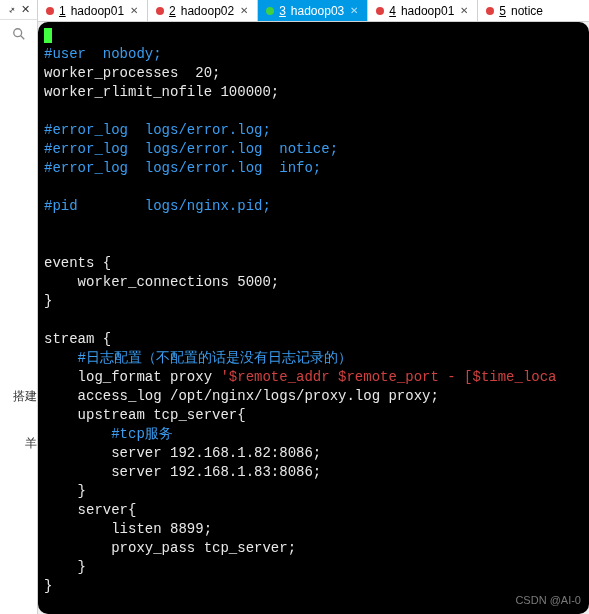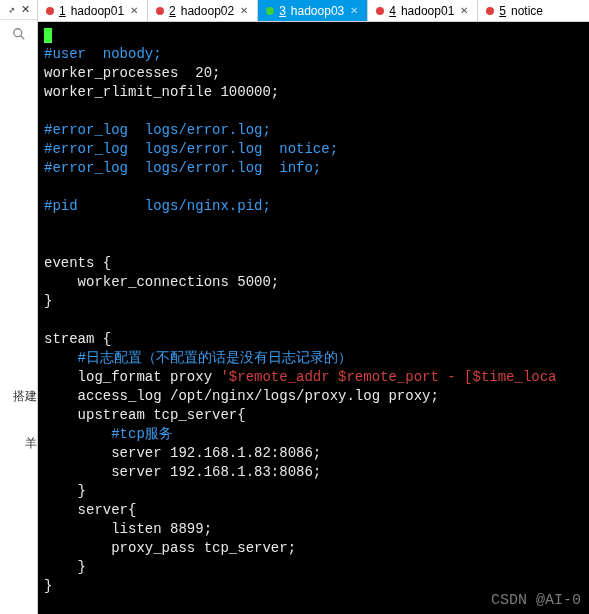--- a/index.html
+++ b/index.html
@@ -88,38 +88,39 @@
   right: 0;
   bottom: 0;
   background: #000000;
   color: #d0d0d0;
   font-family: "Consolas", "Courier New", monospace;
   font-size: 14px;
   line-height: 19px;
   padding: 4px 6px;
   white-space: pre;
   overflow: hidden;
+  border-radius: 10px;
 }
 .cursor-block {
   display: inline-block;
   width: 8px;
   height: 15px;
   background: #40ff40;
   vertical-align: text-bottom;
 }
 .c-blue { color: #3a9df0; }
 .c-red { color: #d04040; }
 .c-white { color: #e8e8e8; }
 .watermark {
   position: absolute;
   right: 8px;
   bottom: 4px;
   color: #7a7a7a;
-  font-size: 15px;
-  font-family: Liberation Mono, monospace;
+  font-size: 11px;
+  font-family: Liberation Sans, sans-serif;
 }
 </style>
 </head>
 <body>
 
 <div class="left-sidebar">
   <div class="sidebar-pin-area">
     <svg viewBox="0 0 16 16">
         <path d="M8 1l3 3-1 1 2 4-3-1-2 2v3l-2-2-3 3 3-3-2-2h3l2-2-1-3 4 2 1-1-3-3z" fill="#555"></path>
       </svg>

